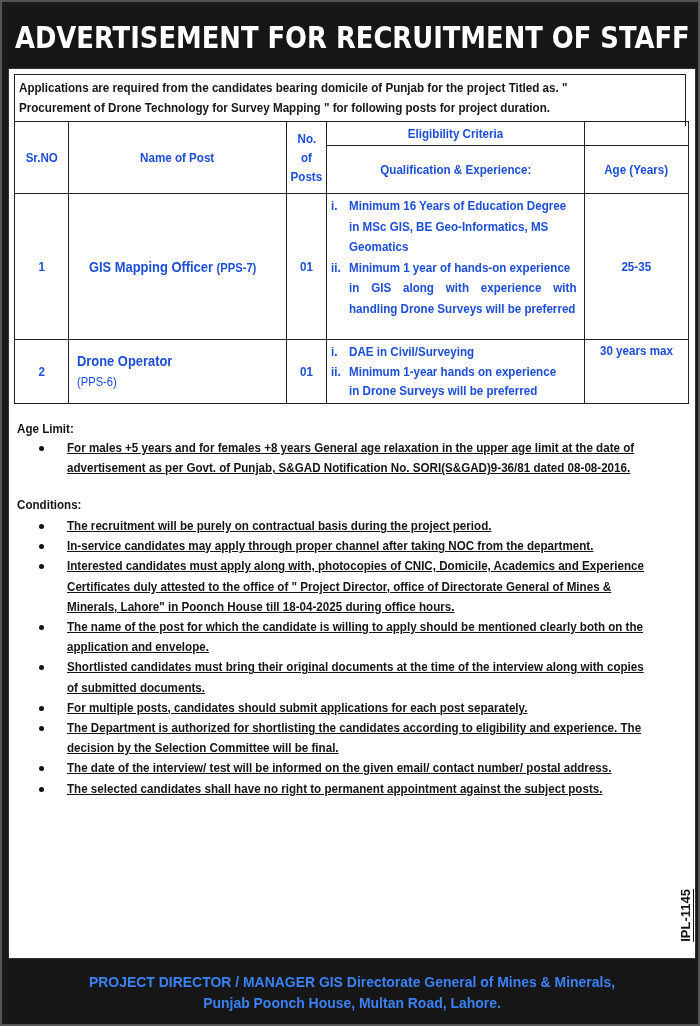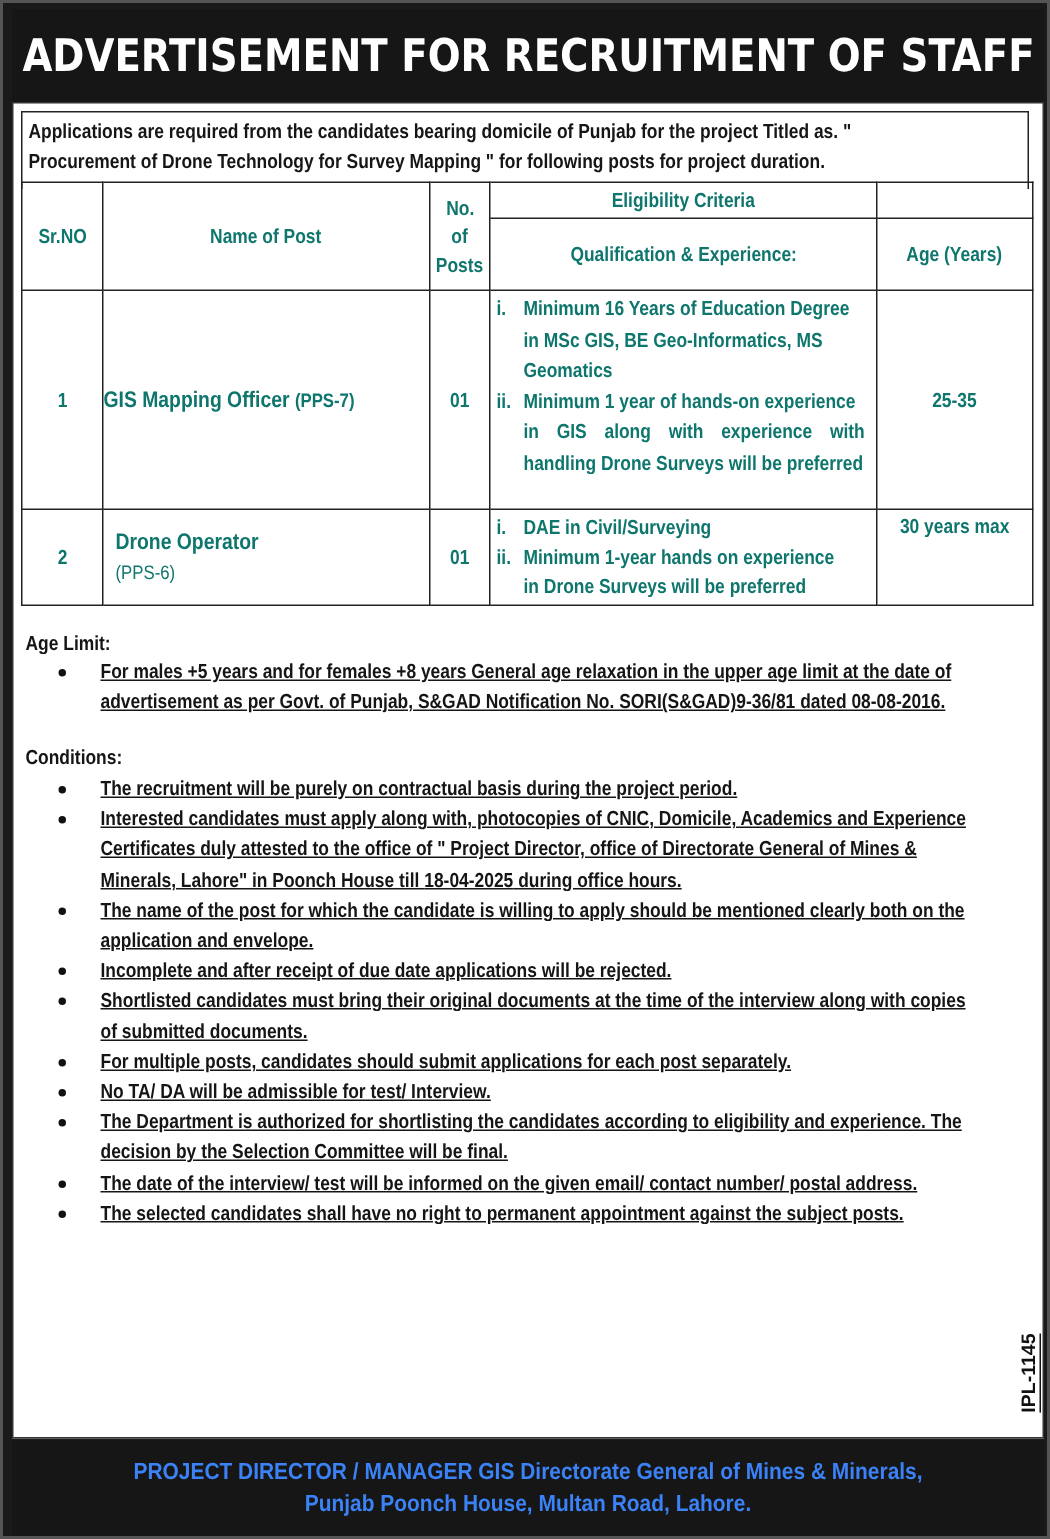--- a/index.html
+++ b/index.html
@@ -31,21 +31,21 @@
     }
     .intro span { display: block; white-space: nowrap; transform-origin: left; transform: scaleX(0.86); }
 
     table.posts {
       position: absolute; left: 5px; top: 52px; width: 688px;
       border-collapse: collapse; table-layout: fixed;
       font-size: 13.5px; font-weight: bold;
     }
     table.posts td, table.posts th {
       border: 1.5px solid #222; vertical-align: middle; text-align: center;
-      font-weight: bold; color: #0f766e;
+      font-weight: bold; color: #1d4ed8;
     }
     .cond { transform: scaleX(0.86); transform-origin: left; white-space: nowrap; display: inline-block; }
     .cc { transform: scaleX(0.86); transform-origin: center; white-space: nowrap; display: inline-block; }
 
     .qual { text-align: left !important; vertical-align: top !important; padding: 2px 4px; line-height: 20.5px; font-size: 13.5px; }
     .qual .qi { display: flex; }
     .qual .qn { width: 18px; flex: none; }
     .qual .qt { flex: 1; }
 
     .section {
@@ -108,21 +108,21 @@
         <td><span class="cc">Eligibility Criteria</span></td>
         <td></td>
       </tr>
       <tr style="height:48px">
         <td><span class="cc">Qualification &amp; Experience:</span></td>
         <td><span class="cc">Age (Years)</span></td>
       </tr>
 
       <tr style="height:146px">
         <td><span class="cc">1</span></td>
-        <td style="text-align:left; padding-left:0; font-size:15px;">
+        <td style="text-align:left; padding-left:20px; font-size:15px;">
           <span class="cond"><span>GIS Mapping Officer</span> <span style="font-size:13px;">(PPS-7)</span></span>
         </td>
         <td><span class="cc">01</span></td>
         <td class="qual">
           <div class="qi">
                 <span class="qn cond">i.</span>
                 <span class="qt"><span class="cond">Minimum 16 Years of Education Degree</span><br><span class="cond">in MSc GIS, BE Geo-Informatics, MS</span><br><span class="cond">Geomatics</span></span>
               </div>
           <div class="qi">
                 <span class="qn cond">ii.</span>
@@ -167,45 +167,41 @@
 
     <div class="section" style="top:428px; width:680px; left:8px;">
       <div class="section-title">Conditions:</div>
       <ul class="bullets" id="conditions-list" style="margin-top:4px;">
           <li>
             <span class="dot"></span>
             <span class="txt">The recruitment will be purely on contractual basis during the project period.</span>
           </li>
           <li>
             <span class="dot"></span>
+            <span class="txt">In-service candidates may apply through proper channel after taking NOC from the department.</span>
+          </li>
+          <li>
+            <span class="dot"></span>
             <span class="txt">Interested candidates must apply along with, photocopies of CNIC, Domicile, Academics and Experience</span>
             <span class="txt">Certificates duly attested to the office of " Project Director, office of Directorate General of Mines &amp;</span>
             <span class="txt">Minerals, Lahore" in Poonch House till <span style="font-weight: 900;">18-04-2025</span> during office hours.</span>
           </li>
           <li>
             <span class="dot"></span>
             <span class="txt">The name of the post for which the candidate is willing to apply should be mentioned clearly both on the</span>
             <span class="txt">application and envelope.</span>
           </li>
           <li>
             <span class="dot"></span>
-            <span class="txt">Incomplete and after receipt of due date applications will be rejected.</span>
-          </li>
-          <li>
-            <span class="dot"></span>
             <span class="txt">Shortlisted candidates must bring their original documents at the time of the interview along with copies</span>
             <span class="txt">of submitted documents.</span>
           </li>
           <li>
             <span class="dot"></span>
             <span class="txt">For multiple posts, candidates should submit applications for each post separately.</span>
-          </li>
-          <li>
-            <span class="dot"></span>
-            <span class="txt">No TA/ DA will be admissible for test/ Interview.</span>
           </li>
           <li>
             <span class="dot"></span>
             <span class="txt">The Department is authorized for shortlisting the candidates according to eligibility and experience. The</span>
             <span class="txt">decision by the Selection Committee will be final.</span>
           </li>
           <li>
             <span class="dot"></span>
             <span class="txt">The date of the interview/ test will be informed on the given email/ contact number/ postal address.</span>
           </li>

